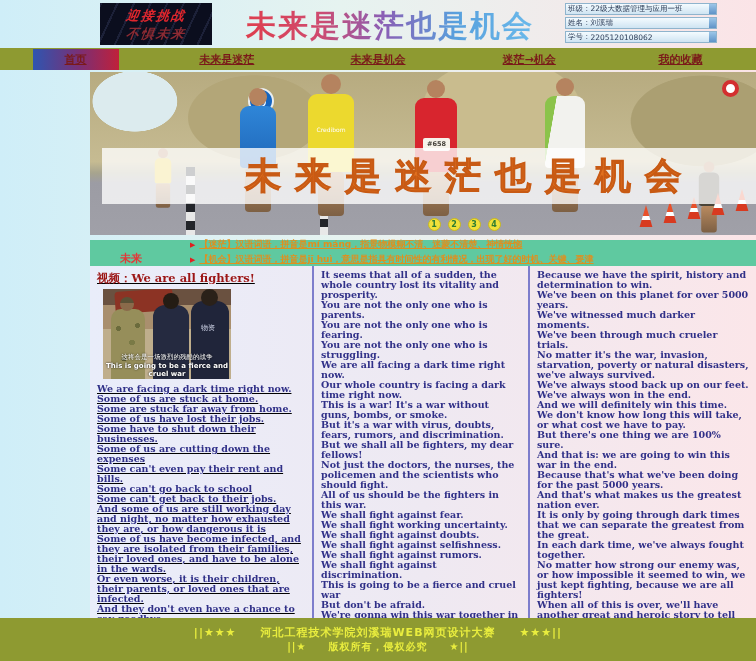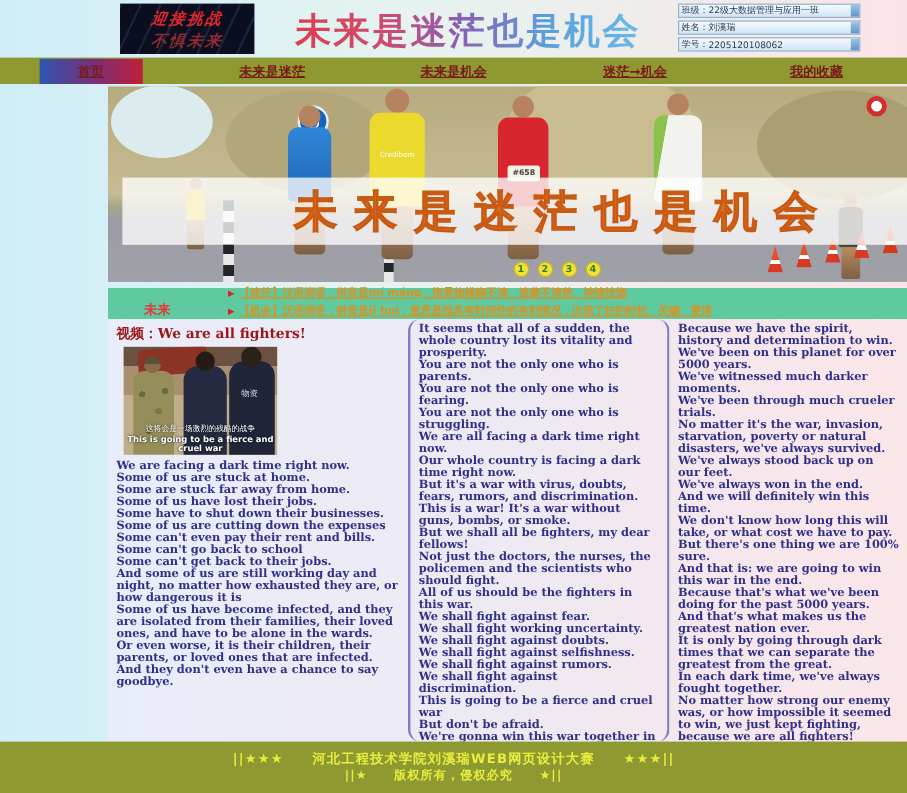--- a/index.html
+++ b/index.html
@@ -93,22 +93,22 @@
   .marquee-label { width:100px; padding-left:30px; color:#e03a3a; font-size:11px; font-weight:bold; }
   .marquee-lines { flex:1; display:flex; flex-direction:column; justify-content:center; gap:2px; overflow:hidden; }
   .marquee-line { display:flex; align-items:center; gap:4px; cursor:pointer; white-space:nowrap; }
   .bullet { color:#e02020; font-size:7px; }
   .marquee-text { color:#de9020; font-size:9px; font-weight:bold; text-decoration:underline; }
 
   
   main { display:flex; margin-left:90px; width:666px; height:352px; overflow:hidden;
          background:linear-gradient(90deg,#e9edfa 0%,#eee9f2 50%,#fbe6e9 100%); }
   .col { padding:4px 7px 0 7px; }
-  .col1 { width:250px; }
-  .col2 { width:218px; border-left:2px solid #7d7dcc; border-right:2px solid #7d7dcc;border-radius:10px; }
+  .col1 { width:222px;text-decoration:underline; }
+  .col2 { width:218px; border-left:2px solid #7d7dcc; border-right:2px solid #7d7dcc; }
   .col3 { flex:1; }
   .col-heading { color:#9c1616; font-weight:bold; font-size:11.5px; font-family:"DejaVu Serif",serif; margin:1px 0 3px 0; }
   .line { color:#303088; font-weight:bold; font-size:9.5px; line-height:10px; font-family:"DejaVu Serif",serif; }
 
   
   .video-thumb { position:relative; width:128px; height:90px; margin:1px 0 5px 6px; overflow:hidden; cursor:pointer;
           background:linear-gradient(180deg,#6a5140 0 18%,#a98f6e 18% 45%,#bfae8c 45% 100%); }
   .vt-truck { position:absolute; top:1px; left:12px; width:58px; height:22px; background:#8c3324;
           border-radius:4px; transform:rotate(-4deg); }
   .vt-camo { position:absolute; left:8px; top:20px; width:34px; height:70px; border-radius:10px 10px 0 0;
@@ -297,22 +297,22 @@
 
     <section class="col col2">
       <div class="lines">
 
       <p class="line">It seems that all of a sudden, the whole country lost its vitality and prosperity.</p>
           <p class="line">You are not the only one who is parents.</p>
           <p class="line">You are not the only one who is fearing.</p>
           <p class="line">You are not the only one who is struggling.</p>
           <p class="line">We are all facing a dark time right now.</p>
           <p class="line">Our whole country is facing a dark time right now.</p>
+          <p class="line">This is a war! It's a war without guns, bombs, or smoke.</p>
           <p class="line">But it's a war with virus, doubts, fears, rumors, and discrimination.</p>
-          <p class="line">This is a war! It's a war without guns, bombs, or smoke.</p>
           <p class="line">But we shall all be fighters, my dear fellows!</p>
           <p class="line">Not just the doctors, the nurses, the policemen and the scientists who should fight.</p>
           <p class="line">All of us should be the fighters in this war.</p>
           <p class="line">We shall fight against fear.</p>
           <p class="line">We shall fight working uncertainty.</p>
           <p class="line">We shall fight against doubts.</p>
           <p class="line">We shall fight against selfishness.</p>
           <p class="line">We shall fight against rumors.</p>
           <p class="line">We shall fight against discrimination.</p>
           <p class="line">This is going to be a fierce and cruel war</p>

